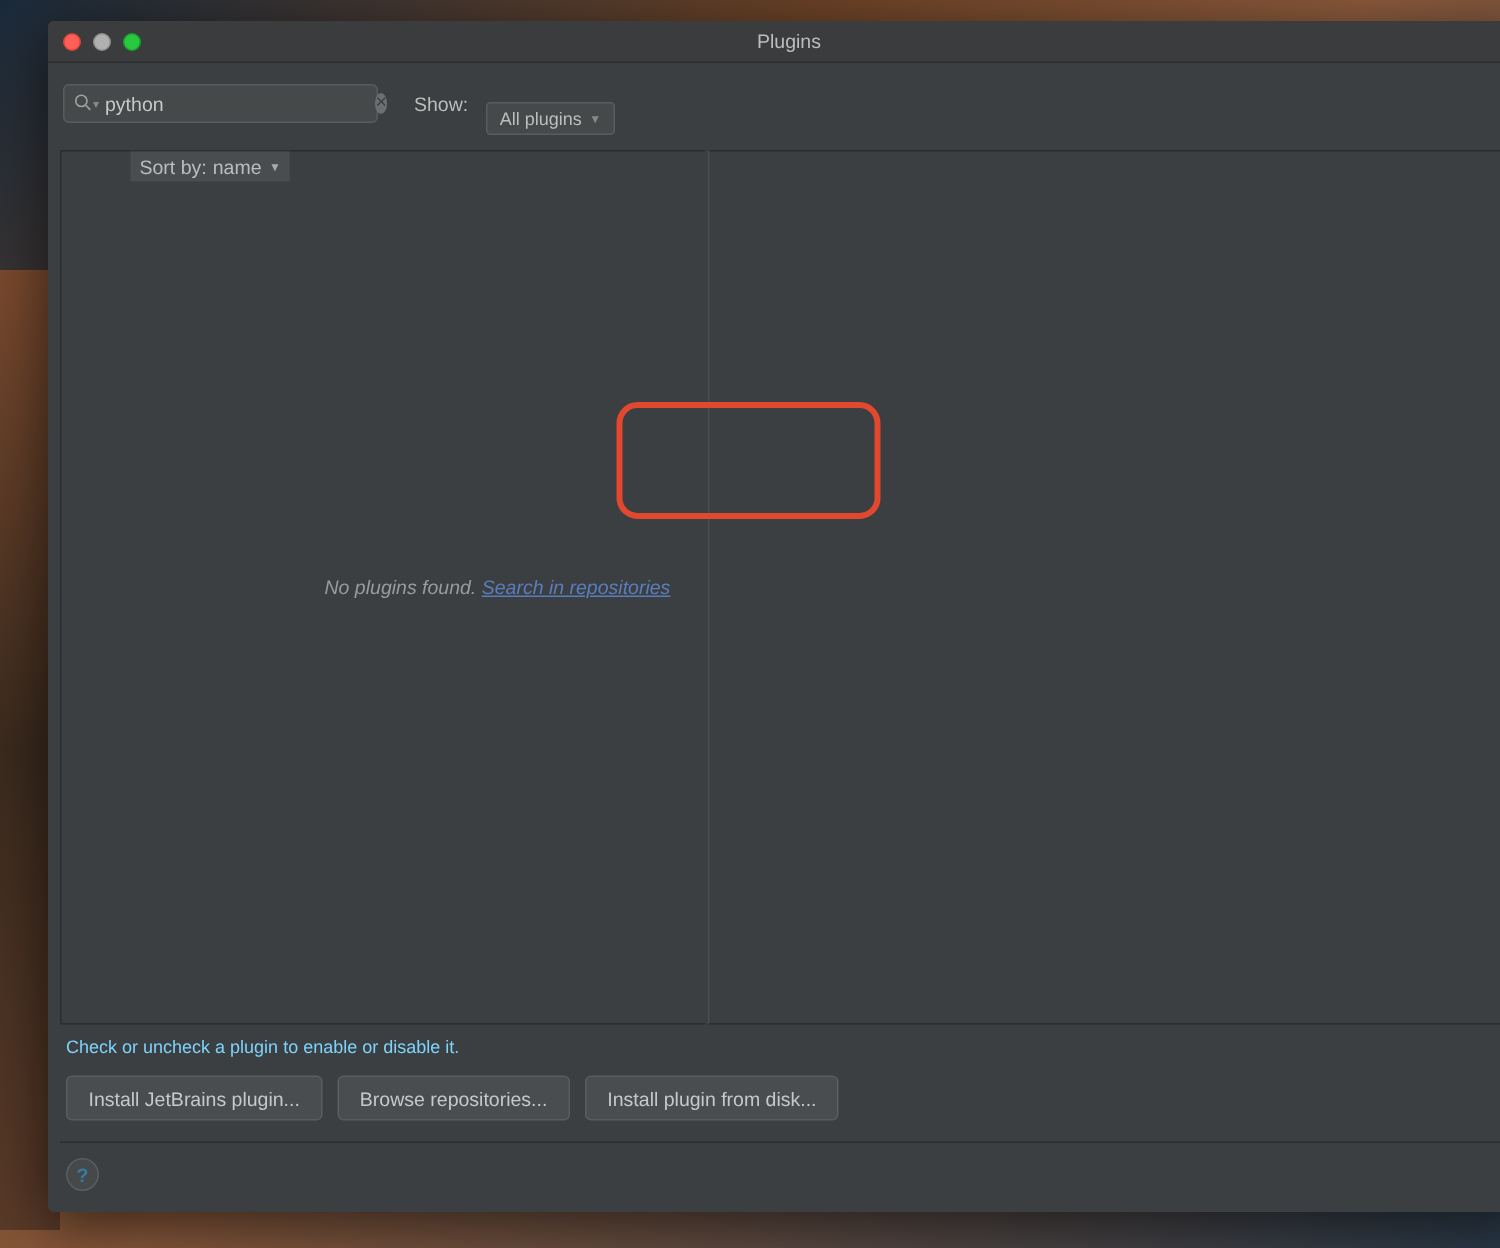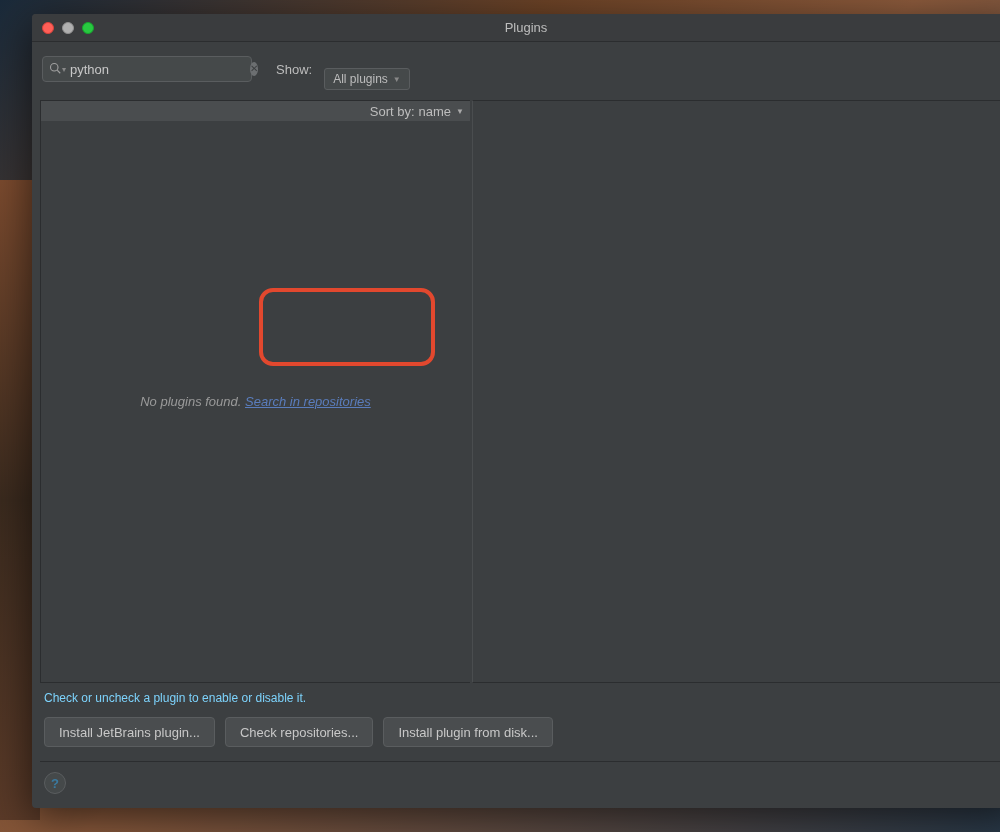--- a/index.html
+++ b/index.html
@@ -110,24 +110,25 @@
     .content {
       display: flex;
       flex: 1;
       padding: 0 8px;
       gap: 2px;
       min-height: 0;
     }
     .left-pane {
       width: 430px;
       display: flex;
-      flex-direction: column;
+      flex-direction: row;
       background: #3c3f41;
       border: 1px solid #2b2d2f;
       border-right: none;
+      padding-left: 46px;
     }
     .right-pane {
       flex: 1;
       background: #3c3f41;
       border: 1px solid #2b2d2f;
       border-left: 1px solid #4a4d4f;
     }
     .sort-row {
       height: 20px;
       background: #4a4d4f;
@@ -250,21 +251,21 @@
         <div class="callout"></div>
       </div>
     </div>
     <div class="right-pane"></div>
   </div>
 
   <div class="hint">Check or uncheck a plugin to enable or disable it.</div>
 
   <div class="button-row">
     <button class="btn">Install JetBrains plugin...</button>
-    <button class="btn">Check repositories...</button>
+    <button class="btn">Browse repositories...</button>
     <button class="btn">Install plugin from disk...</button>
   </div>
 
   <div class="divider"></div>
 
   <div class="footer">
     <span class="help-icon">?</span>
   </div>
 </div>
 

